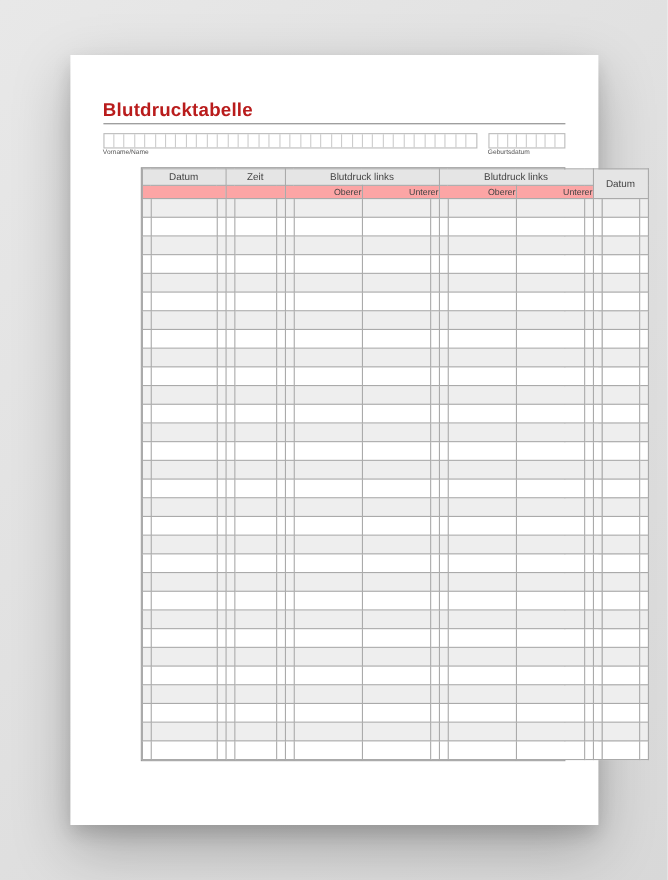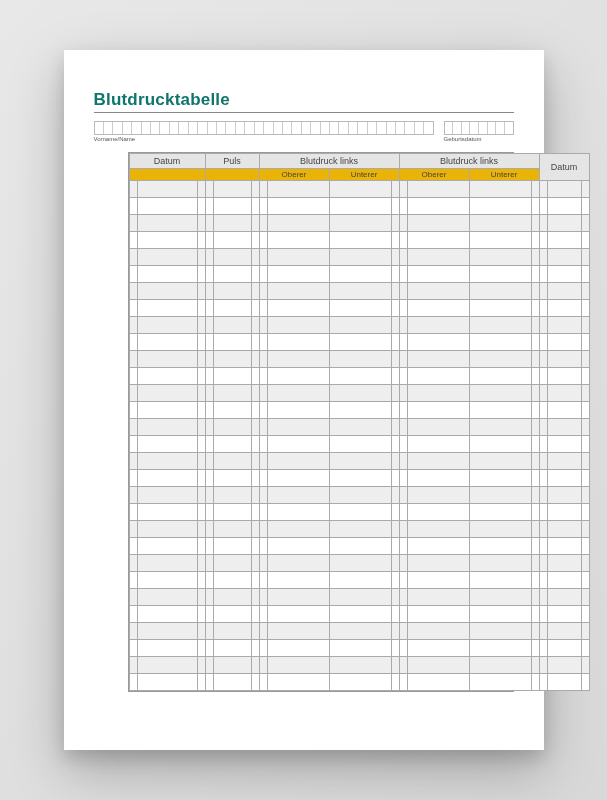--- a/index.html
+++ b/index.html
@@ -17,21 +17,21 @@
     width: 480px;
     height: 700px;
     background: #ffffff;
     box-shadow: 0 20px 50px rgba(0,0,0,0.25), 0 8px 16px rgba(0,0,0,0.15);
     padding: 40px 30px 30px 30px;
     position: relative;
   }
   .title {
     font-size: 17px;
     font-weight: bold;
-    color: #0f766e;
+    color: #b91c1c;
     margin-bottom: 2px;
     letter-spacing: 0.2px;
   }
   .title-line {
     border-bottom: 1px solid #888;
     margin-bottom: 8px;
   }
   .header-fields {
     display: flex;
     gap: 10px;
@@ -71,23 +71,24 @@
     text-align: center;
     padding: 0;
     font-weight: normal;
   }
   thead th {
     background: #e5e5e5;
     height: 15px;
     vertical-align: middle;
   }
   thead tr.sub th {
-    background: #eab308;
+    background: #fca5a5;
     height: 12px;
     font-size: 8px;
+    text-align: right;
   }
   col.cx   { width: 8px; }
   col.datum{ width: 60px; }
   col.zeit { width: 38px; }
   col.half { width: 62px; }
   col.puls { width: 34px; }
   tbody td {
     height: 17px;
   }
   tbody tr:nth-child(odd) td { background: #eeeeee; }
@@ -174,21 +175,21 @@
           <col class="half">
           <col class="half">
           <col class="cx">
         <col class="cx">
           <col class="puls">
           <col class="cx">
       </colgroup>
       <thead>
         <tr>
           <th colspan="3">Datum</th>
-          <th colspan="3">Puls</th>
+          <th colspan="3">Zeit</th>
           <th colspan="4">Blutdruck links</th>
           <th colspan="4">Blutdruck links</th>
           <th colspan="3" rowspan="2">Datum</th>
         </tr>
         <tr class="sub">
           <th colspan="3"></th>
           <th colspan="3"></th>
           <th colspan="2">Oberer</th>
           <th colspan="2">Unterer</th>
           <th colspan="2">Oberer</th>

